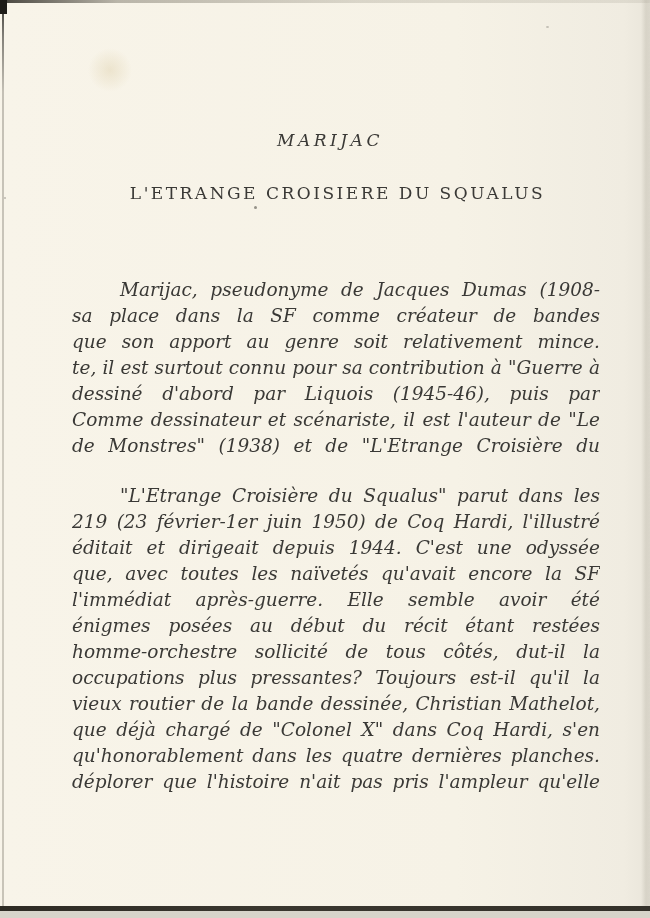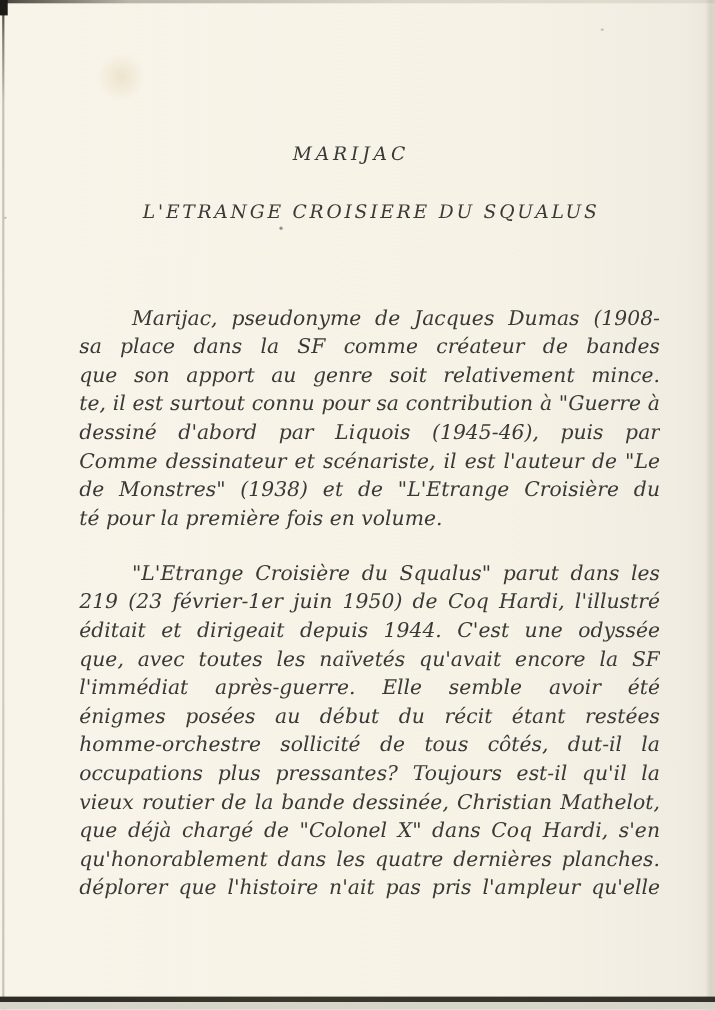--- a/index.html
+++ b/index.html
@@ -43,30 +43,29 @@
   .stain{
     position:absolute;left:88px;top:48px;width:44px;height:44px;border-radius:50%;
     background:radial-gradient(closest-side,rgba(196,172,110,.22),rgba(196,172,110,.10) 55%,rgba(196,172,110,0) 100%);
   }
   .speck{position:absolute;border-radius:50%;background:rgba(70,66,58,.55);}
   .speck.s1{left:254px;top:206px;width:3px;height:3px;}
   .speck.s2{left:546px;top:26px;width:3px;height:2px;opacity:.5;}
   .speck.s3{left:4px;top:197px;width:2px;height:2px;opacity:.6;}
   
   .doc-title{
-    position:absolute;left:49px;top:130px;width:540px;
+    position:absolute;left:60px;top:130px;width:540px;
     text-align:center;
     font-style:italic;
     font-size:17px;letter-spacing:3.5px;
     color:#3a3936;
   }
   .doc-subtitle{
     position:absolute;left:60px;top:183px;width:555px;
     text-align:center;
-    font-style:italic;
     font-size:17px;letter-spacing:2.5px;
     color:#3a3936;
   }
   .body-text{
     position:absolute;left:72px;top:277px;width:528px;
     font-style:italic;
     font-size:18.5px;
     color:#3a3936;
   }
   .para{margin:0 0 24px 0;}
@@ -103,21 +102,20 @@
 
   <div class="body-text">
       <div class="para">
         <div class="line indent just">Marijac, pseudonyme de Jacques Dumas (1908-1995), a</div>
         <div class="line just">sa place dans la SF comme créateur de bandes dessinées, bien</div>
         <div class="line just">que son apport au genre soit relativement mince. Comme scénaris-</div>
         <div class="line just">te, il est surtout connu pour sa contribution à "Guerre à la Terre",</div>
         <div class="line just">dessiné d'abord par Liquois (1945-46), puis par Duteurtre (1947-48).</div>
         <div class="line just">Comme dessinateur et scénariste, il est l'auteur de "Le Chasseur</div>
         <div class="line just">de Monstres" (1938) et de "L'Etrange Croisière du Squalus", présen-</div>
-        <div class="line">té pour la première fois en volume.</div>
       </div>
       <div class="para">
         <div class="line indent just">"L'Etrange Croisière du Squalus" parut dans les n°205 à</div>
         <div class="line just">219 (23 février-1er juin 1950) de Coq Hardi, l'illustré que Marijac</div>
         <div class="line just">éditait et dirigeait depuis 1944. C'est une odyssée martienne classi-</div>
         <div class="line just">que, avec toutes les naïvetés qu'avait encore la SF française de</div>
         <div class="line just">l'immédiat après-guerre. Elle semble avoir été écourtée, certaines</div>
         <div class="line just">énigmes posées au début du récit étant restées irrésolues. Marijac,</div>
         <div class="line just">homme-orchestre sollicité de tous côtés, dut-il la sacrifier à des</div>
         <div class="line just">occupations plus pressantes? Toujours est-il qu'il la confia à un</div>

